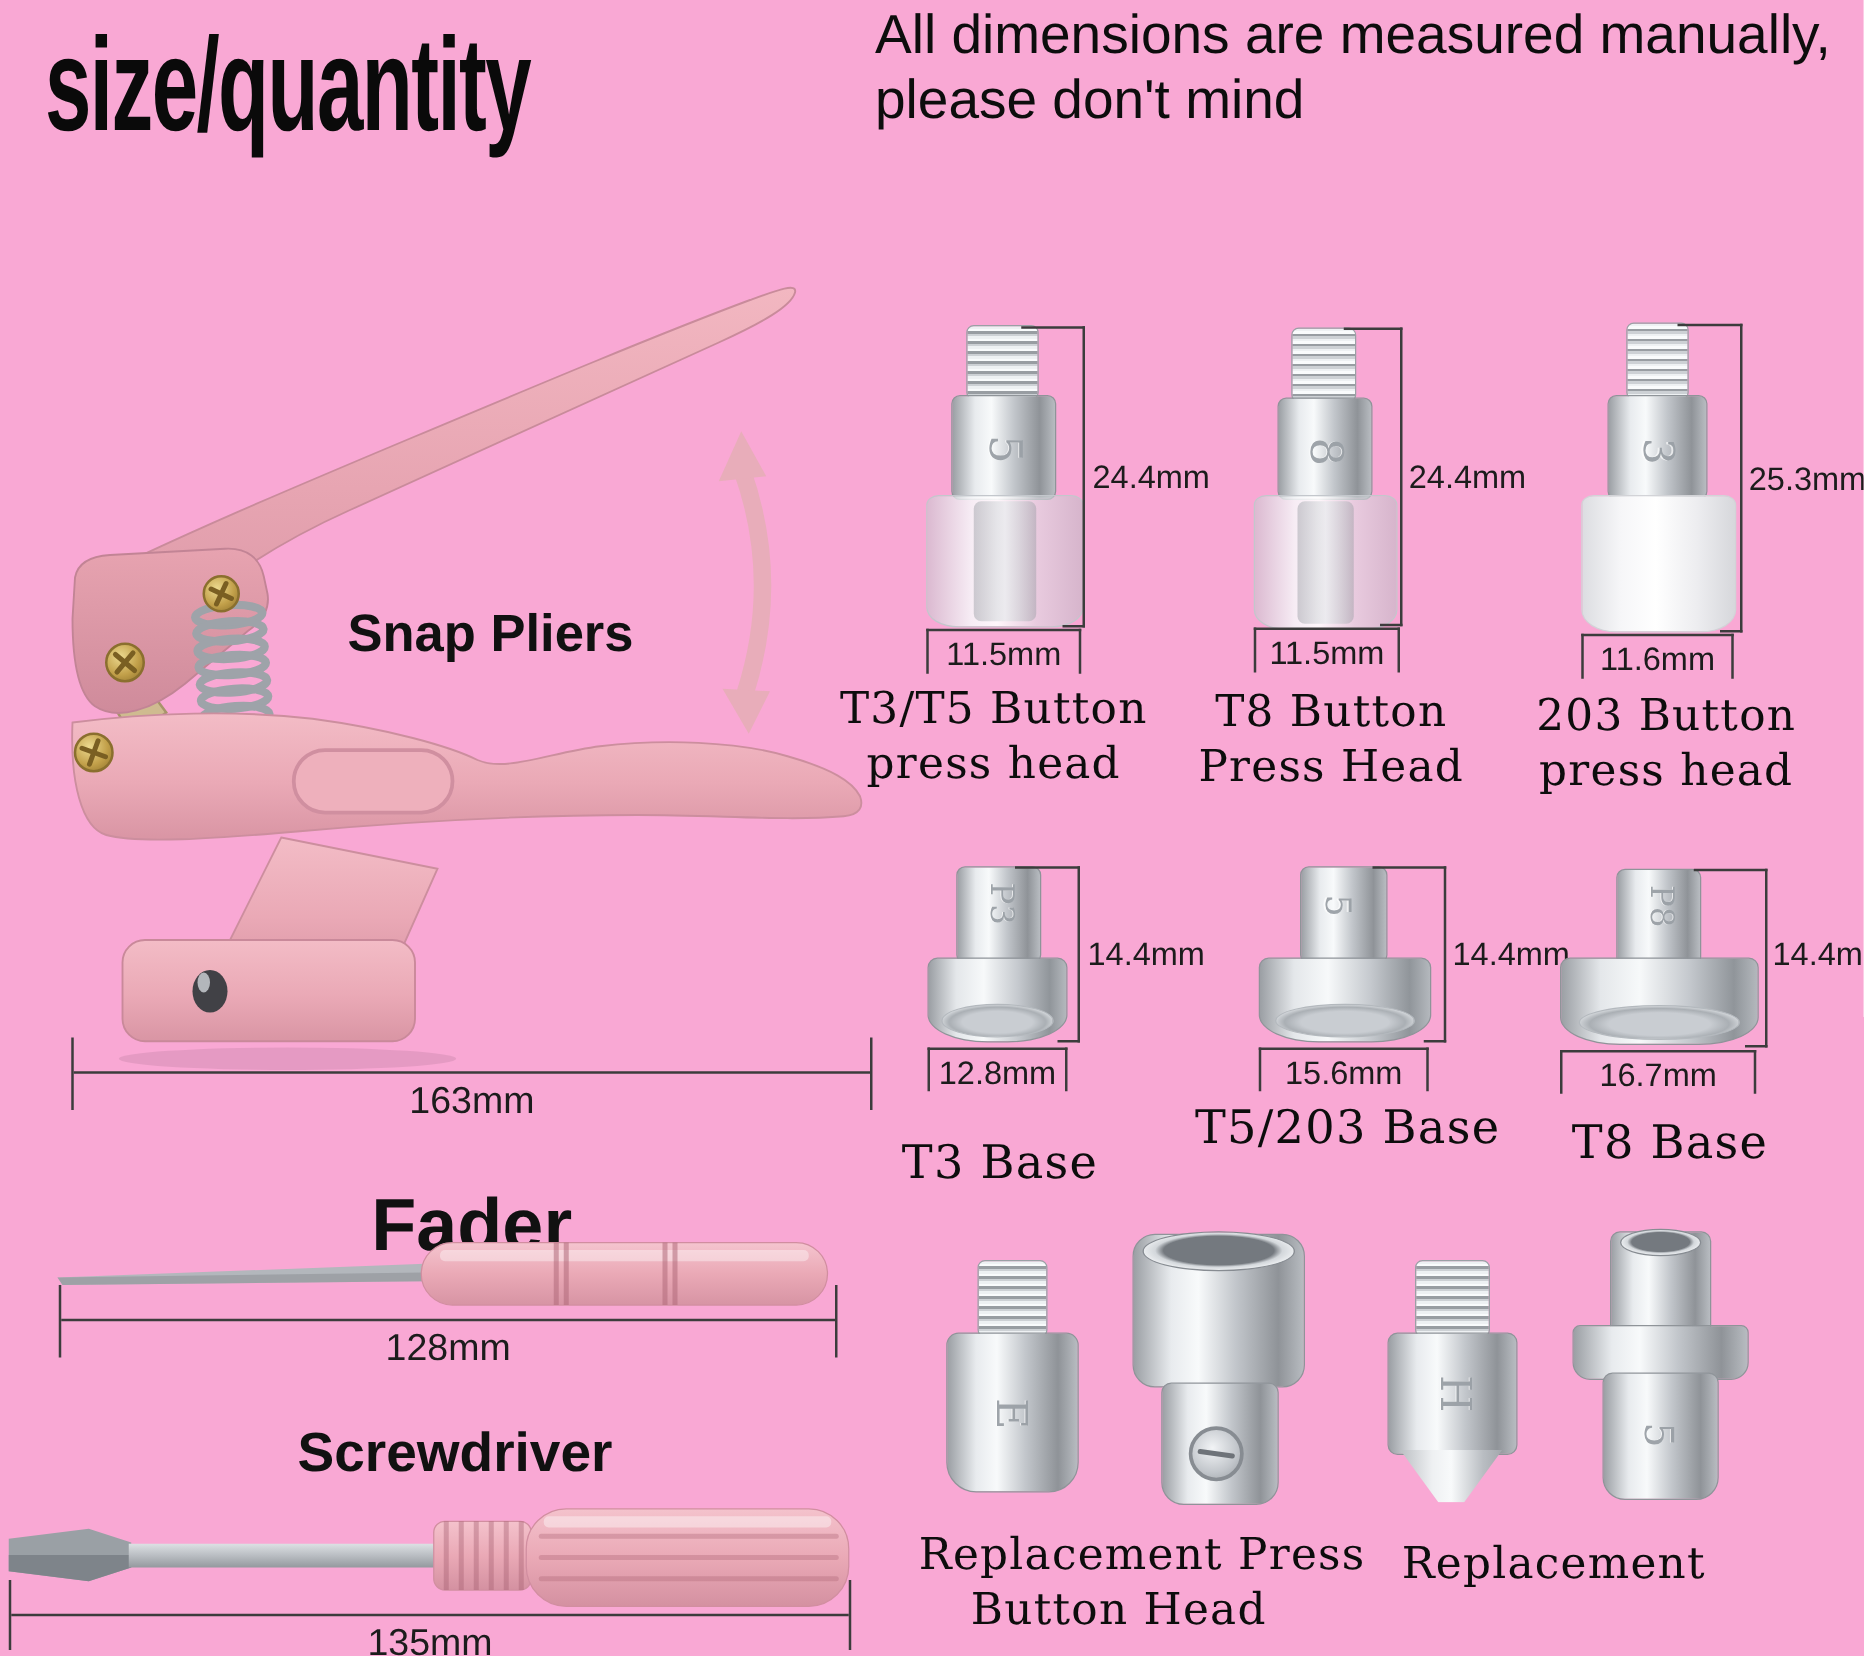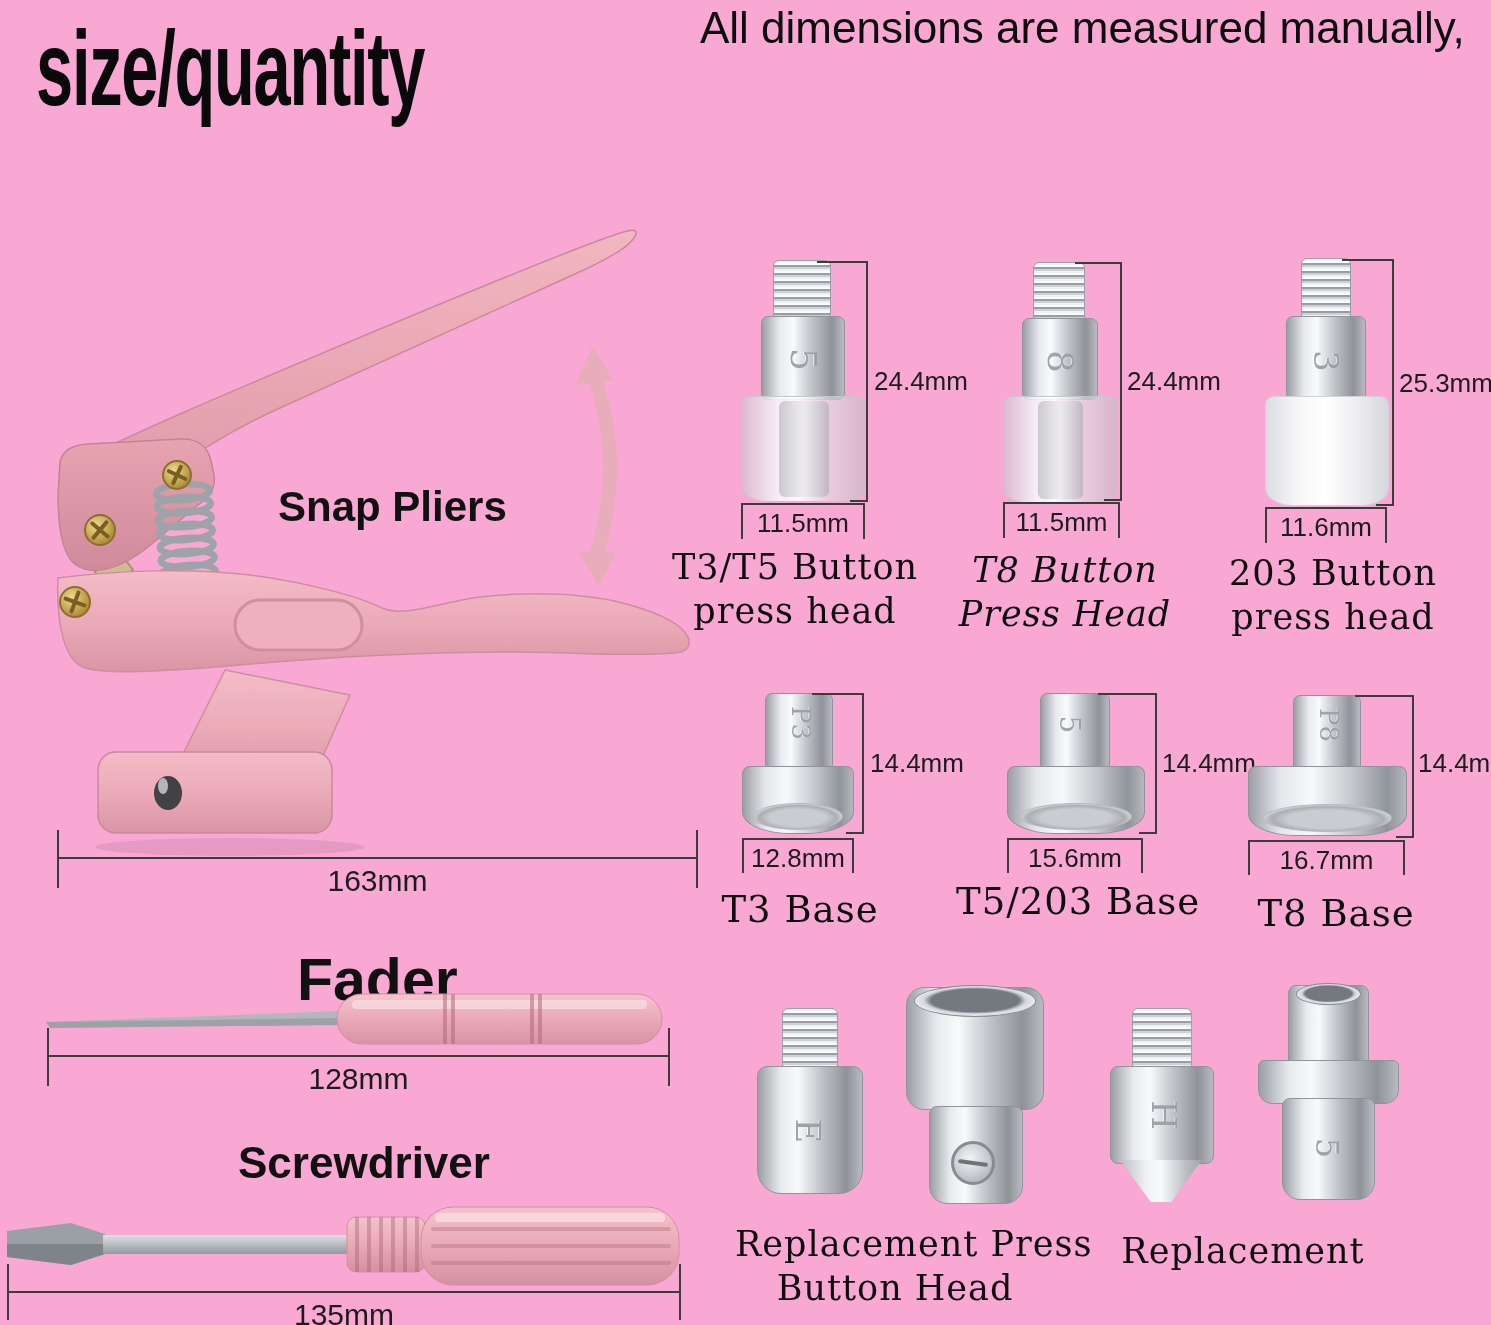--- a/index.html
+++ b/index.html
@@ -56,20 +56,21 @@
 </style>
 </head>
 <body>
 
 <div id="canvas">
 
   <div class="abs page-title" style="left:36px;top:8px;">size/quantity</div>
 
   <div class="abs disclaimer" style="left:700px;top:2px;width:790px;">
     <div>All dimensions are measured manually,</div>
+    <div>please don't mind</div>
   </div>
 
   <svg class="abs" style="left:30px;top:225px;" width="670" height="650" viewBox="0 0 670 650">
     <defs>
       <linearGradient id="gArm" x1="0" y1="0" x2="0" y2="1">
         <stop offset="0" stop-color="#f2b7c1"></stop>
           <stop offset=".5" stop-color="#e7a5b2"></stop>
           <stop offset="1" stop-color="#d894a3"></stop>
       </linearGradient>
       <linearGradient id="gBody" x1="0" y1="0" x2="0" y2="1">
@@ -238,21 +239,21 @@
   <div class="abs clearp" style="left:1003px;top:396px;width:113px;height:106px;">
     <div class="insert"></div>
   </div>
   <div class="abs vdim" style="left:1075px;top:262px;width:45px;height:237px;">
     <div class="foot"></div>
   </div>
   <div class="abs dimtext" style="left:1127px;top:368px;">24.4mm</div>
   <div class="abs wdim dimtext" style="left:1003px;top:502px;width:113px;height:29px;">
     <span>11.5mm</span>
   </div>
-  <div class="abs label-serif" style="left:905px;top:548px;width:320px;font-style:italic;">
+  <div class="abs label-serif" style="left:905px;top:548px;width:320px;">
     <div>T8 Button</div>
     <div>Press Head</div>
   </div>
 
   <div class="abs thread" style="left:1301px;top:258px;width:48px;height:60px;"></div>
   <div class="abs metal cyl" style="left:1286px;top:316px;width:78px;height:82px;">
     <span class="engrave" style="left:28px;top:24px;font-size:34px;">3</span>
   </div>
   <div class="abs whitep" style="left:1265px;top:396px;width:122px;height:108px;"></div>
   <div class="abs vdim" style="left:1342px;top:259px;width:50px;height:245px;">
@@ -273,21 +274,21 @@
   <div class="abs flange" style="left:742px;top:766px;width:110px;height:66px;">
     <div class="mouth"></div>
   </div>
   <div class="abs vdim" style="left:812px;top:693px;width:50px;height:139px;">
     <div class="foot"></div>
   </div>
   <div class="abs dimtext" style="left:870px;top:750px;">14.4mm</div>
   <div class="abs wdim dimtext" style="left:742px;top:838px;width:108px;height:28px;">
     <span>12.8mm</span>
   </div>
-  <div class="abs label-serif" style="left:700px;top:888px;width:200px;font-size:37px;">T3 Base</div>
+  <div class="abs label-serif" style="left:700px;top:908px;width:200px;font-size:37px;">T3 Base</div>
 
   <div class="abs metal cyl" style="left:1040px;top:693px;width:68px;height:76px;">
     <span class="engrave" style="left:20px;top:14px;font-size:28px;">5</span>
   </div>
   <div class="abs flange" style="left:1007px;top:766px;width:136px;height:66px;">
     <div class="mouth"></div>
   </div>
   <div class="abs vdim" style="left:1098px;top:693px;width:57px;height:139px;">
     <div class="foot"></div>
   </div>

